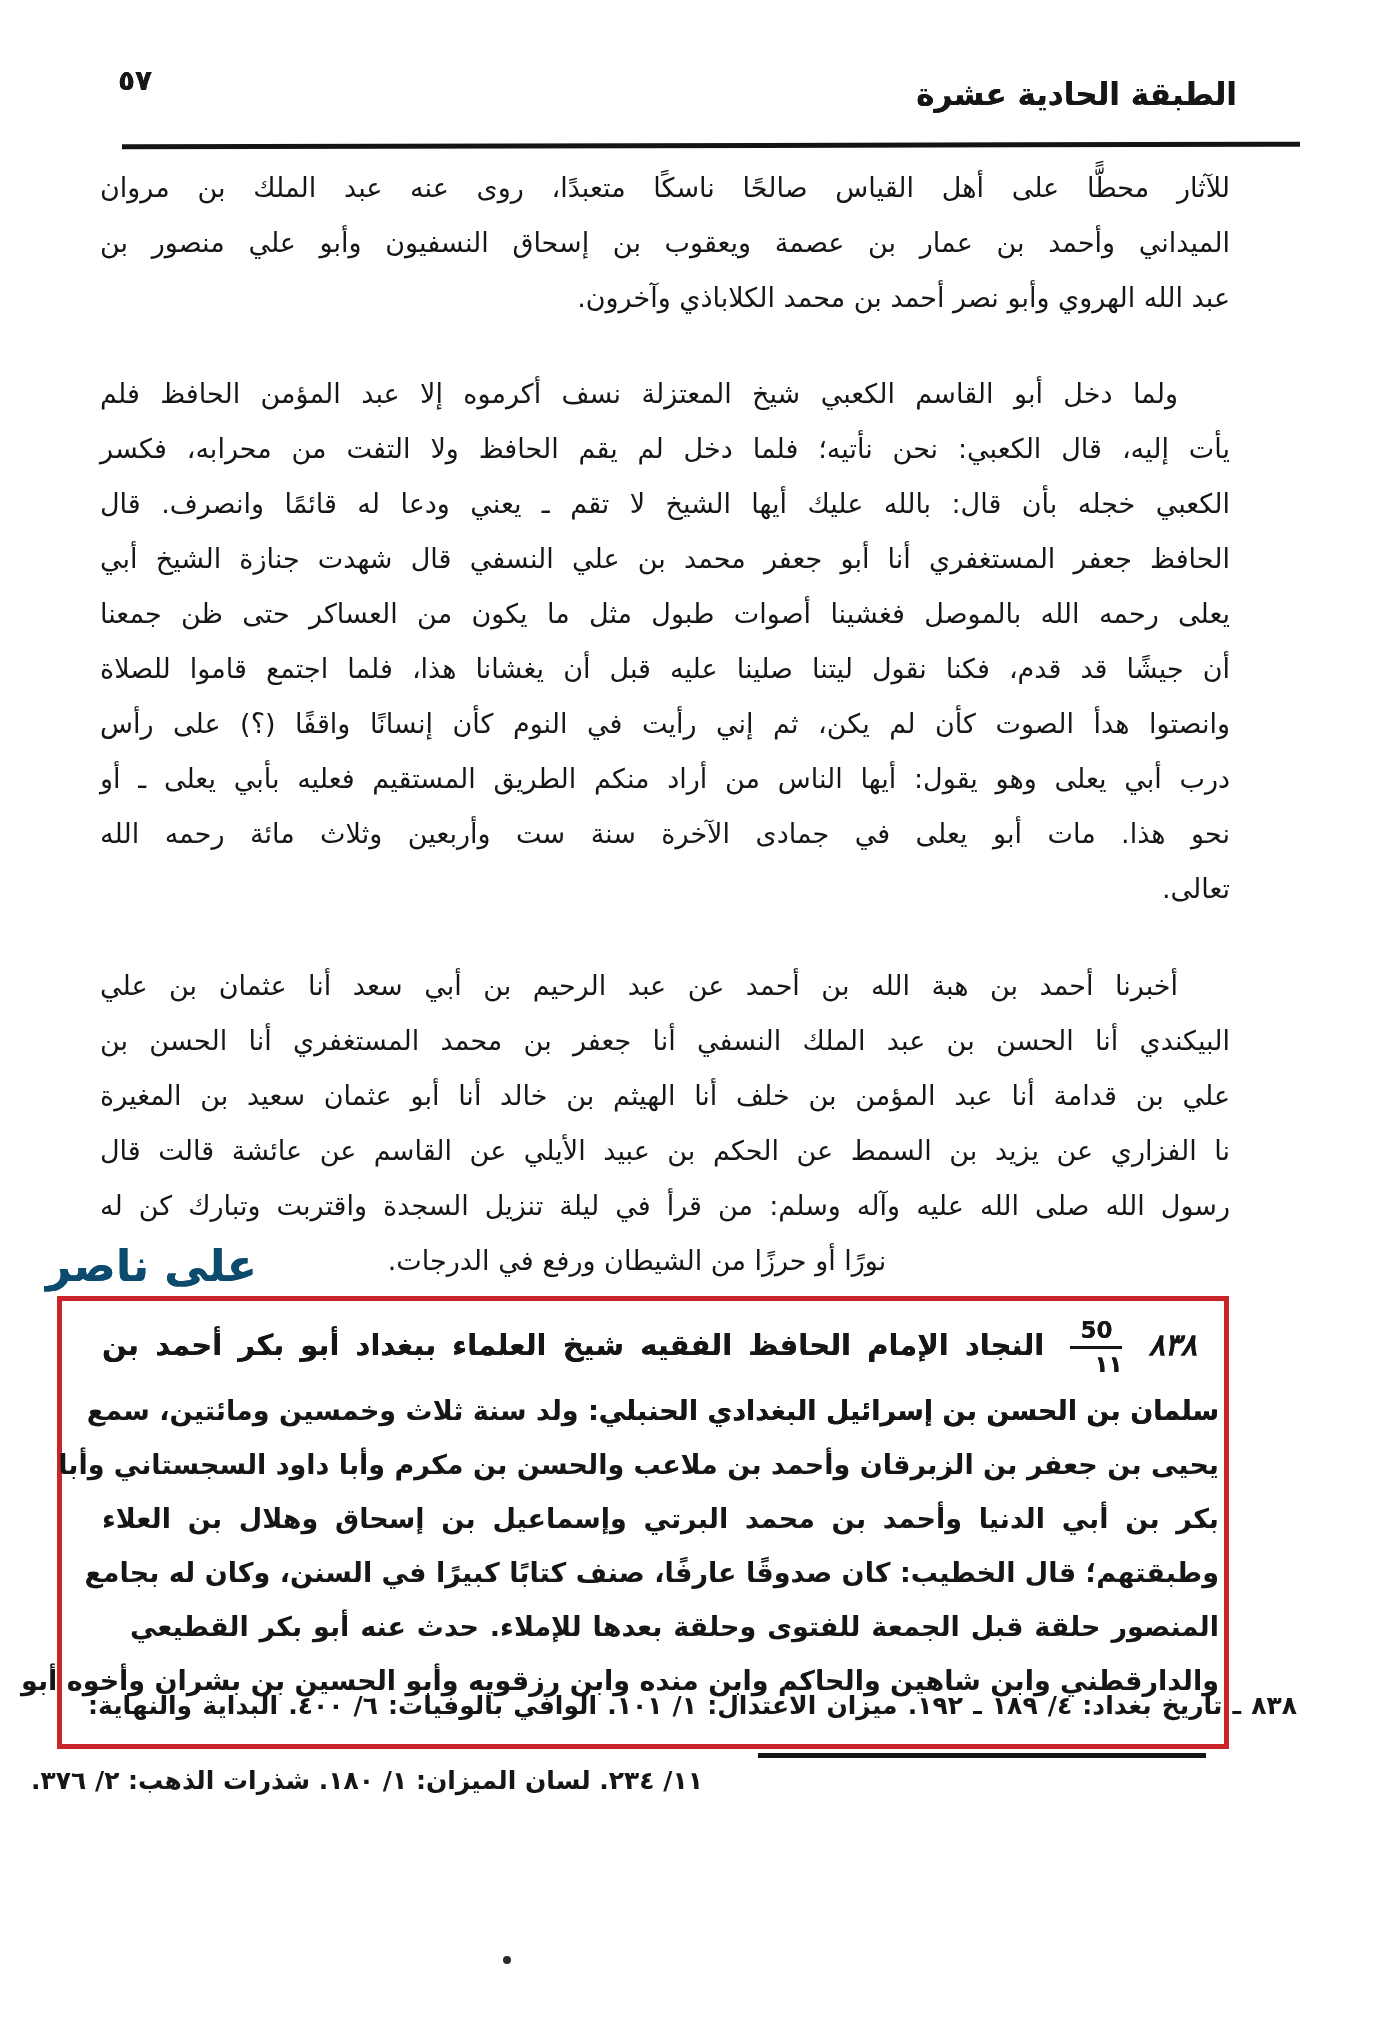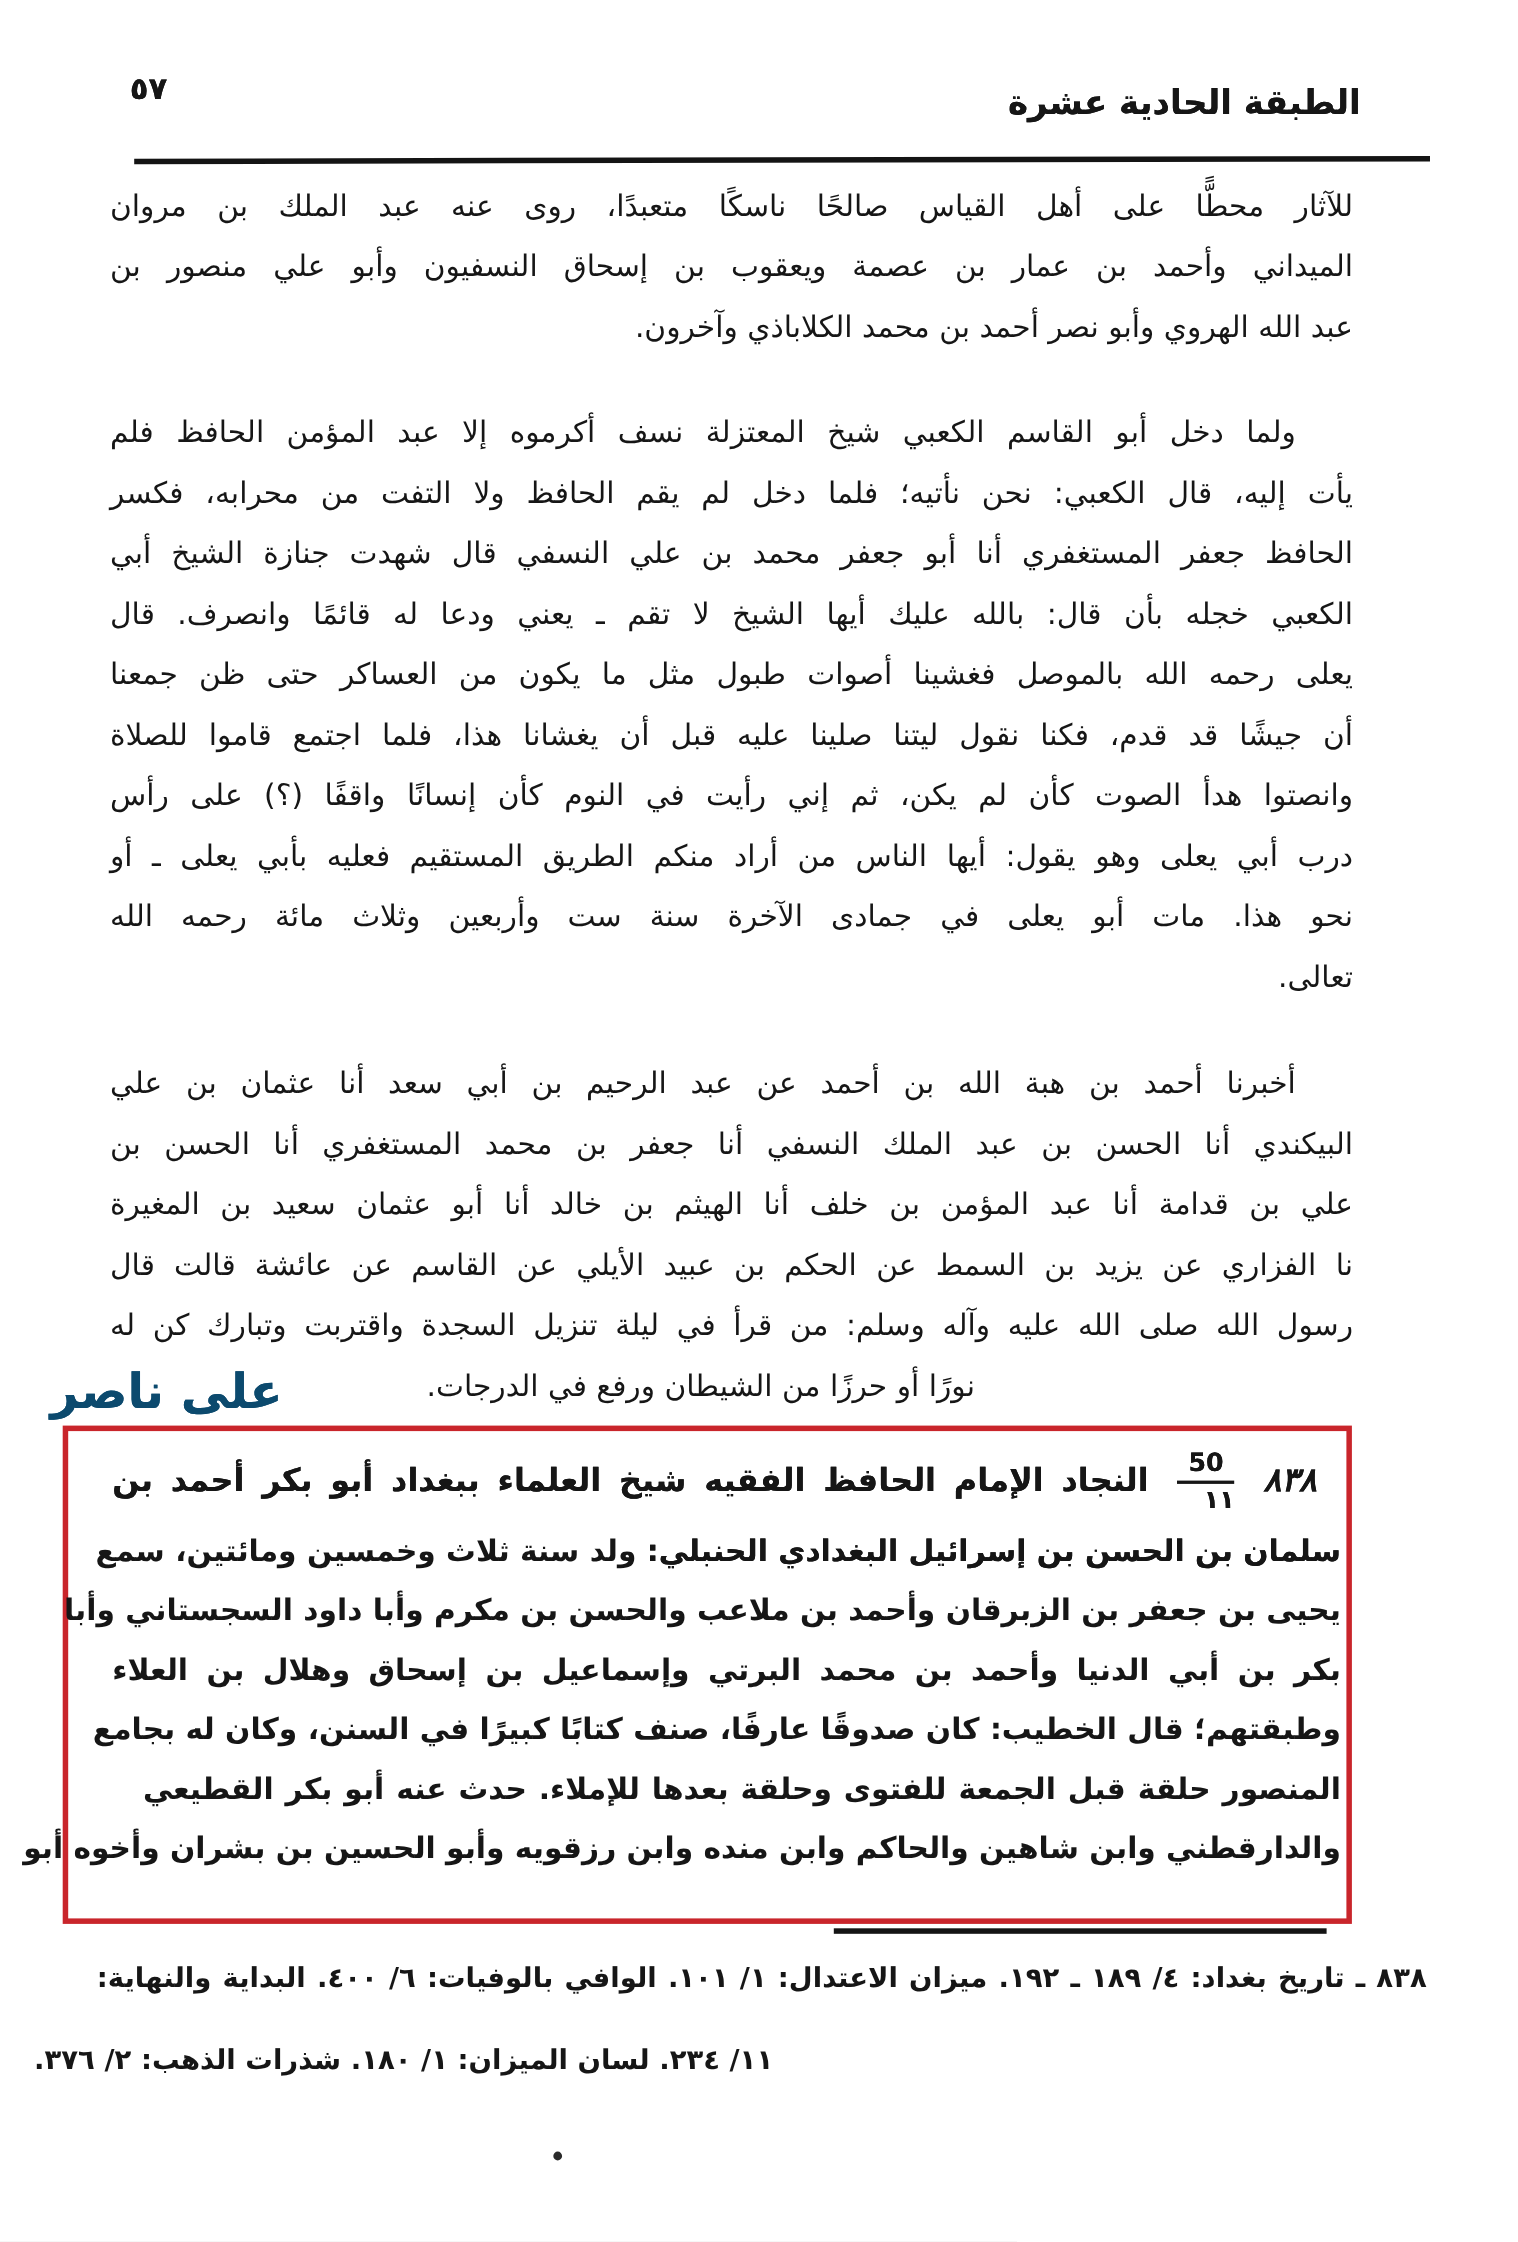--- a/index.html
+++ b/index.html
@@ -27,21 +27,21 @@
   
   .entry-box{position:absolute;left:57px;top:1296px;width:1162px;height:443px;border:5px solid #c9252b;background:#ffffff;}
   .entry-inner{position:absolute;left:40px;right:5px;top:5px;font-size:27px;font-weight:bold;direction:rtl;}
   .entry-head{height:78px;line-height:78px;direction:rtl;text-align:justify;text-align-last:justify;white-space:nowrap;padding-right:22px;font-size:29px;}
   .entry-num{font-size:30px;font-style:italic;}
   .fraction{display:inline-block;vertical-align:middle;text-align:center;font-size:23px;line-height:1.15;margin:0 10px;}
   .fraction .top{display:block;border-bottom:3px solid #161616;padding:0 10px 2px;}
   .fraction .bot{display:block;padding-top:2px;}
   
   .foot-rule{position:absolute;left:758px;top:1753px;width:448px;height:5px;background:#141414;}
-  .footnotes{position:absolute;left:88px;top:1778px;width:1209px;font-size:25px;font-weight:bold;direction:rtl;}
+  .footnotes{position:absolute;left:88px;top:1686px;width:1209px;font-size:25px;font-weight:bold;direction:rtl;}
   .fn1{direction:rtl;text-align:justify;text-align-last:justify;white-space:nowrap;height:40px;line-height:40px;}
   .fn2{direction:rtl;text-align:left;white-space:nowrap;height:40px;line-height:40px;margin-top:35px;transform:translateX(-57px);}
   .ink-dot{position:absolute;left:503px;top:1956px;width:8px;height:8px;border-radius:50%;background:#2a2a2a;}
 </style>
 </head>
 <body>
 
 <div class="page">
 
   <div class="page-number heavy">٥٧</div>
@@ -52,22 +52,22 @@
 
     <div class="para1">
       <div class="tl">للآثار محطًّا على أهل القياس صالحًا ناسكًا متعبدًا، روى عنه عبد الملك بن مروان</div>
       <div class="tl">الميداني وأحمد بن عمار بن عصمة ويعقوب بن إسحاق النسفيون وأبو علي منصور بن</div>
       <div class="tl endline">عبد الله الهروي وأبو نصر أحمد بن محمد الكلاباذي وآخرون.</div>
     </div>
 
     <div class="para2">
       <div class="tl indent">ولما دخل أبو القاسم الكعبي شيخ المعتزلة نسف أكرموه إلا عبد المؤمن الحافظ فلم</div>
       <div class="tl">يأت إليه، قال الكعبي: نحن نأتيه؛ فلما دخل لم يقم الحافظ ولا التفت من محرابه، فكسر</div>
+      <div class="tl">الكعبي خجله بأن قال: بالله عليك أيها الشيخ لا تقم ـ يعني ودعا له قائمًا وانصرف. قال</div>
       <div class="tl">الحافظ جعفر المستغفري أنا أبو جعفر محمد بن علي النسفي قال شهدت جنازة الشيخ أبي</div>
-      <div class="tl">الكعبي خجله بأن قال: بالله عليك أيها الشيخ لا تقم ـ يعني ودعا له قائمًا وانصرف. قال</div>
       <div class="tl">يعلى رحمه الله بالموصل فغشينا أصوات طبول مثل ما يكون من العساكر حتى ظن جمعنا</div>
       <div class="tl">أن جيشًا قد قدم، فكنا نقول ليتنا صلينا عليه قبل أن يغشانا هذا، فلما اجتمع قاموا للصلاة</div>
       <div class="tl">وانصتوا هدأ الصوت كأن لم يكن، ثم إني رأيت في النوم كأن إنسانًا واقفًا (؟) على رأس</div>
       <div class="tl">درب أبي يعلى وهو يقول: أيها الناس من أراد منكم الطريق المستقيم فعليه بأبي يعلى ـ أو</div>
       <div class="tl">نحو هذا. مات أبو يعلى في جمادى الآخرة سنة ست وأربعين وثلاث مائة رحمه الله</div>
       <div class="tl endline">تعالى.</div>
     </div>
 
     <div class="para3">
       <div class="tl indent">أخبرنا أحمد بن هبة الله بن أحمد عن عبد الرحيم بن أبي سعد أنا عثمان بن علي</div>

